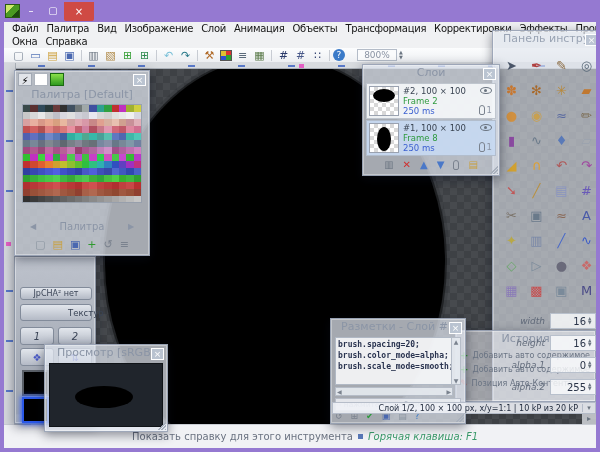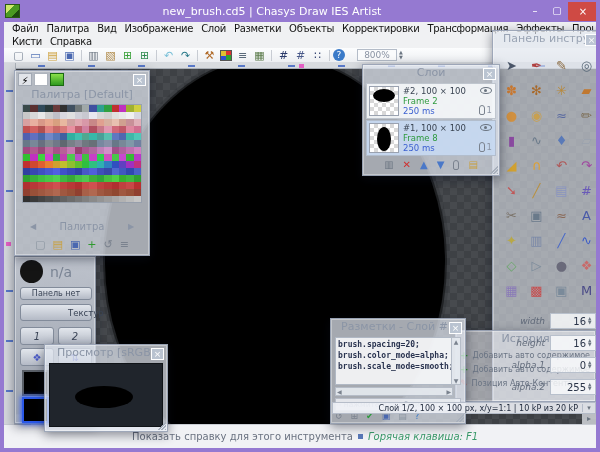--- a/index.html
+++ b/index.html
@@ -145,42 +145,41 @@
   .sb-counter{color:#404a63;font-size:10px;position:relative;top:-3px;}
   .sb-brand{color:#5a6890;font-weight:bold;font-style:italic;font-size:11px;}
 </style>
 </head>
 <body>
 
 <div class="window">
 
   <div class="titlebar">
     <div class="app-icon"></div>
-    <div class="win-title">new_brush.cd5 | Chasys Draw IES Artist</div>
     <div class="win-btn">–</div>
     <div class="win-btn">▢</div>
     <div class="win-btn win-close">×</div>
   </div>
 
   <div class="menubar">
     <div class="menu-row" id="menu-row1">
         <span class="menu-item">Файл</span>
         <span class="menu-item">Палитра</span>
         <span class="menu-item">Вид</span>
         <span class="menu-item">Изображение</span>
         <span class="menu-item">Слой</span>
-        <span class="menu-item">Разметки</span>
+        <span class="menu-item">Анимация</span>
         <span class="menu-item">Объекты</span>
+        <span class="menu-item">Трансформация</span>
         <span class="menu-item">Корректировки</span>
-        <span class="menu-item">Трансформация</span>
         <span class="menu-item">Эффекты</span>
         <span class="menu-item">Процессы</span>
       </div>
     <div class="menu-row" id="menu-row2">
-        <span class="menu-item">Кисти</span>
+        <span class="menu-item">Окна</span>
         <span class="menu-item">Справка</span>
       </div>
   </div>
 
   <div class="toolbar">
     <div id="toolbar-icons">
         <span class="tb-btn" style="color: rgb(122, 134, 150);">▢</span>
         <span class="tb-btn" style="color: rgb(88, 120, 184);">▭</span>
         <span class="tb-btn" style="color: rgb(207, 162, 63);">▤</span>
         <span class="tb-btn" style="color: rgb(74, 104, 176);">▣</span>
@@ -619,25 +618,21 @@
         <span class="pf-icon" style="color: rgb(138, 148, 160);">▢</span>
         <span class="pf-icon" style="color: rgb(200, 160, 64);">▤</span>
         <span class="pf-icon" style="color: rgb(74, 104, 176);">▣</span>
         <span class="pf-icon" style="color: rgb(47, 154, 47);">+</span>
         <span class="pf-icon" style="color: rgb(122, 130, 142);">↺</span>
         <span class="pf-icon" style="color: rgb(122, 130, 142);">≡</span>
       </div>
   </div>
 
   <div class="panel left-opts">
-    <div class="brush-prev">
-      <div class="brush-circle"></div>
-      <div class="brush-na">n/a</div>
-    </div>
-    <div class="opt-btn btn-kisti">Панель нет</div>
+    <div class="opt-btn btn-kisti">JpCHA² нет</div>
     <div class="opt-btn btn-tekstur">Текстур нет</div>
     <div class="opt-btn btn-sq" style="left:5px;top:70px;">1</div>
     <div class="opt-btn btn-sq" style="left:43px;top:70px;">2</div>
     <div class="opt-btn btn-sq" style="left:5px;top:91px;color:#4a5ac8;">❖</div>
     <div class="opt-btn btn-sq" style="left:43px;top:91px;color:#4a5ac8;">⇅</div>
     <div class="swatch" style="top:113px;"></div>
     <div class="swatch sel" style="top:140px;"></div>
   </div>
   <div class="hscroll-left">◀</div>
 

